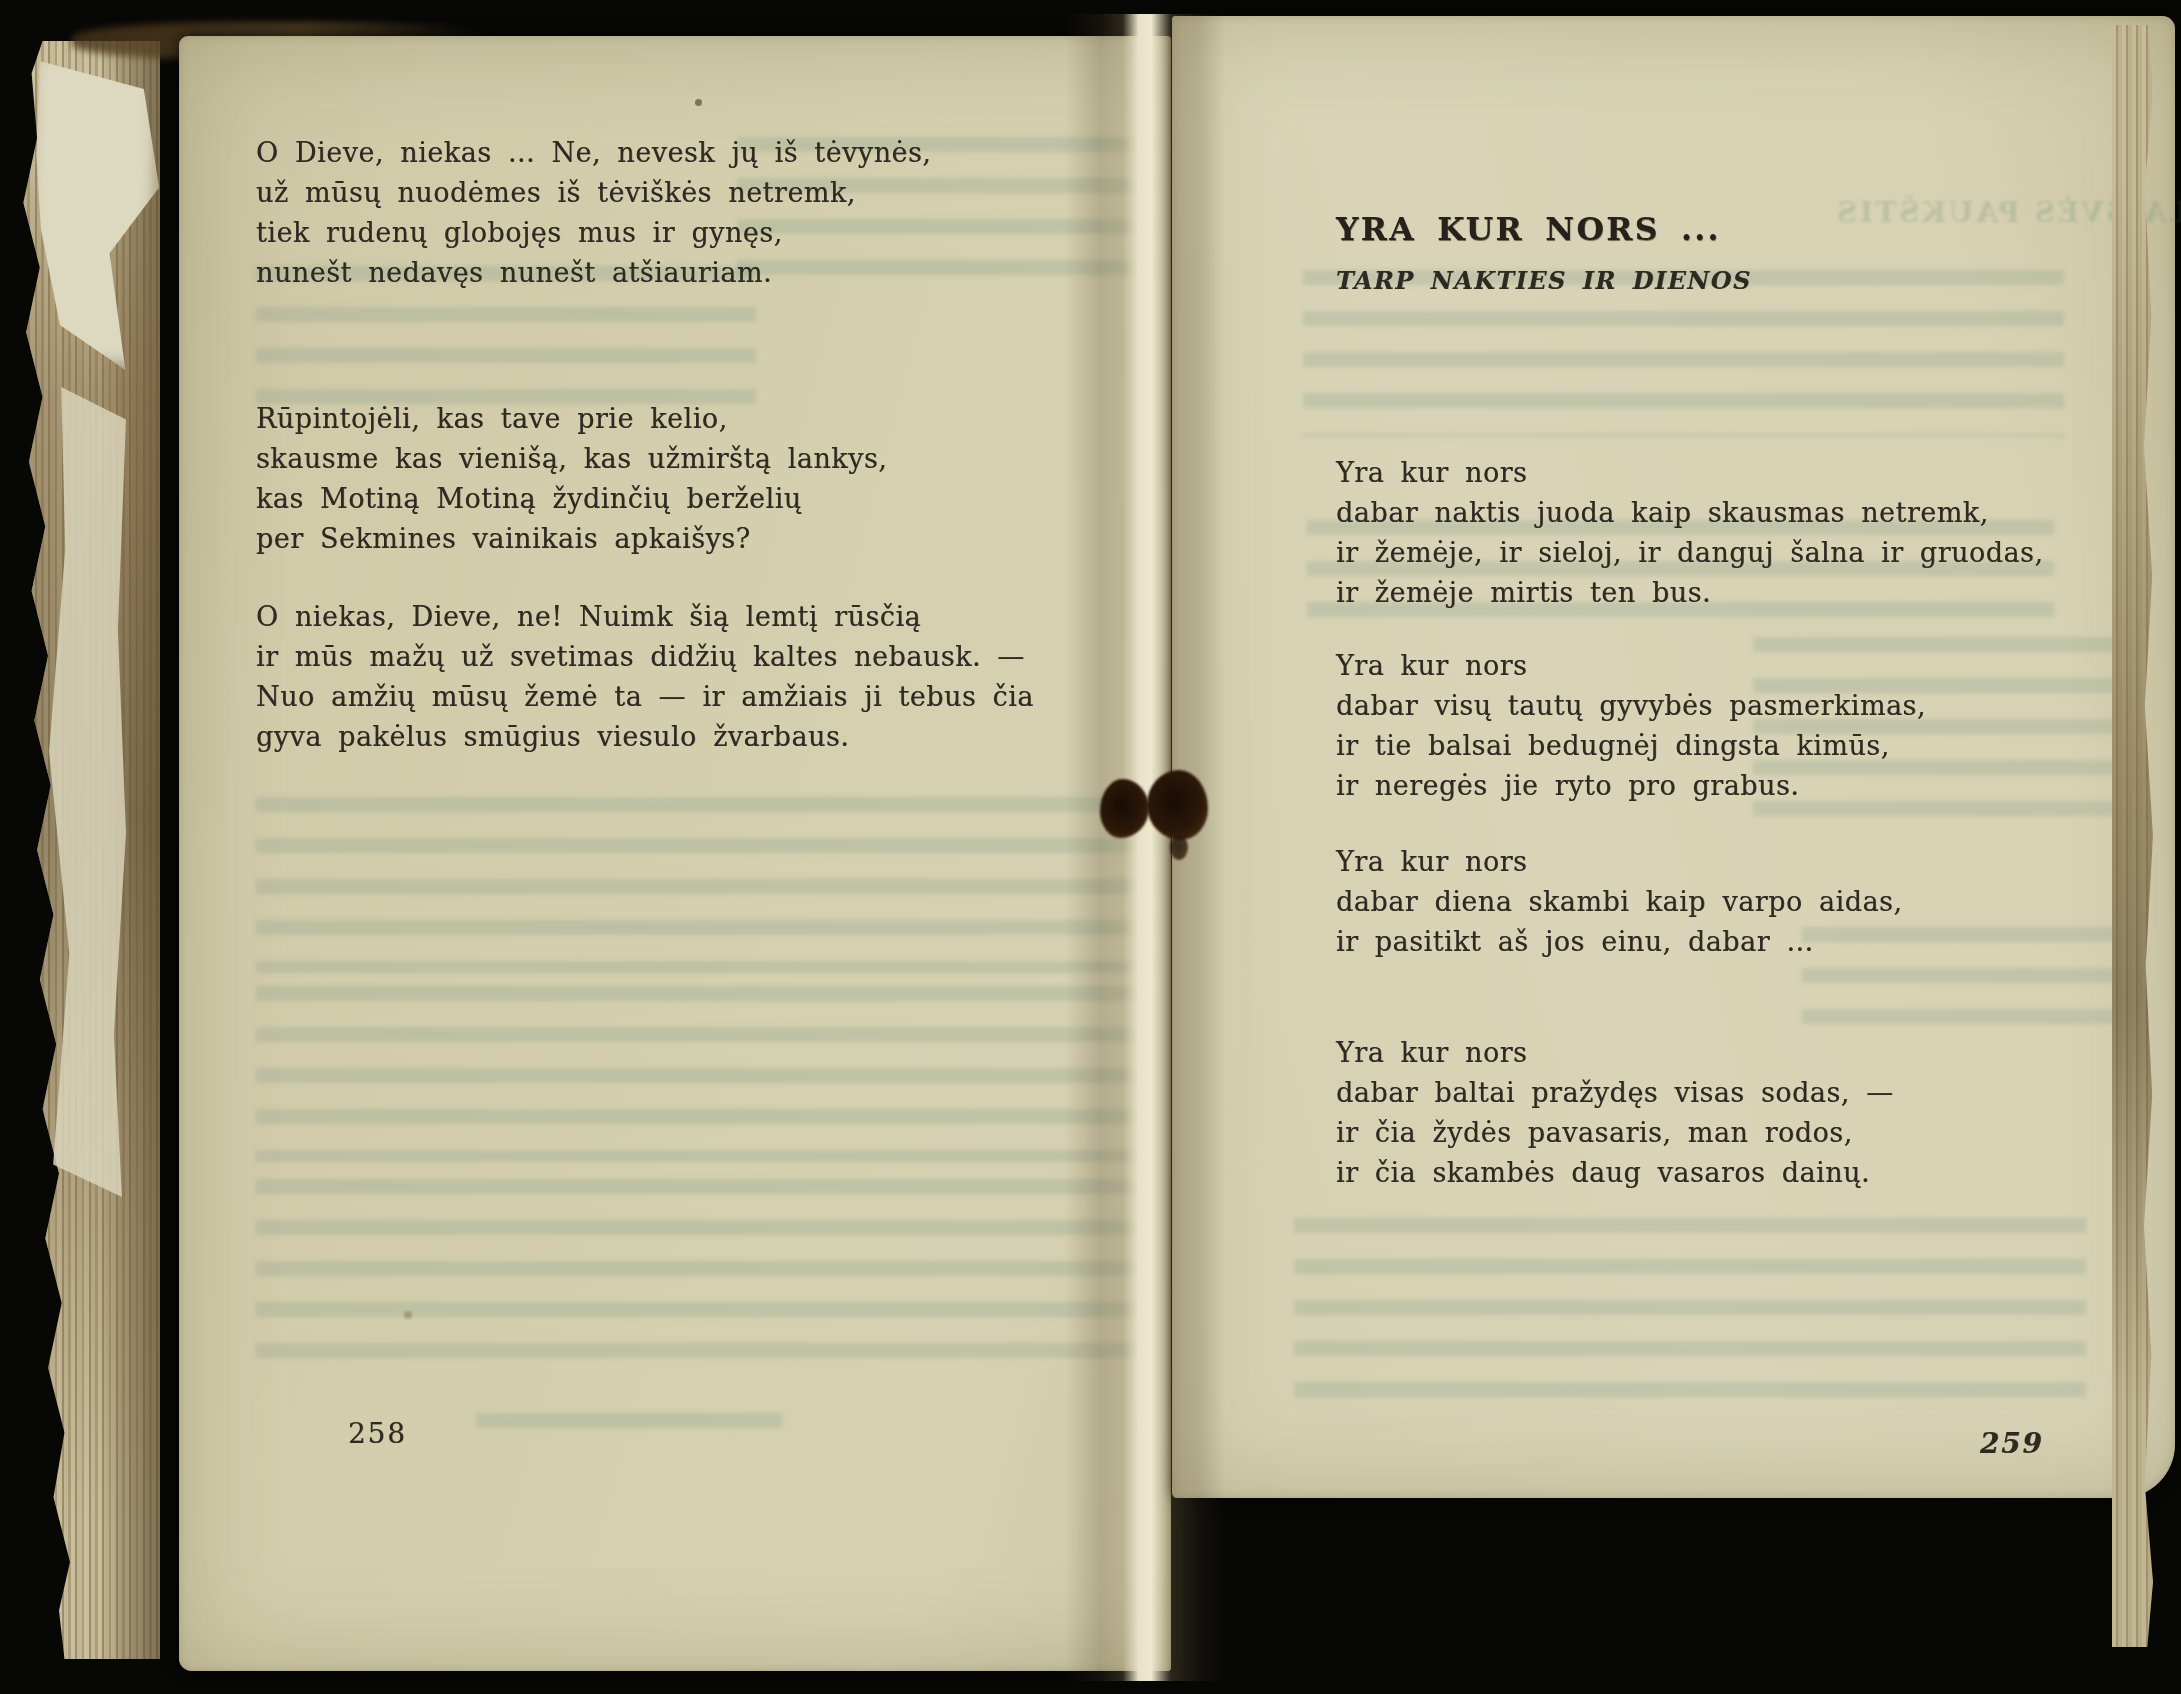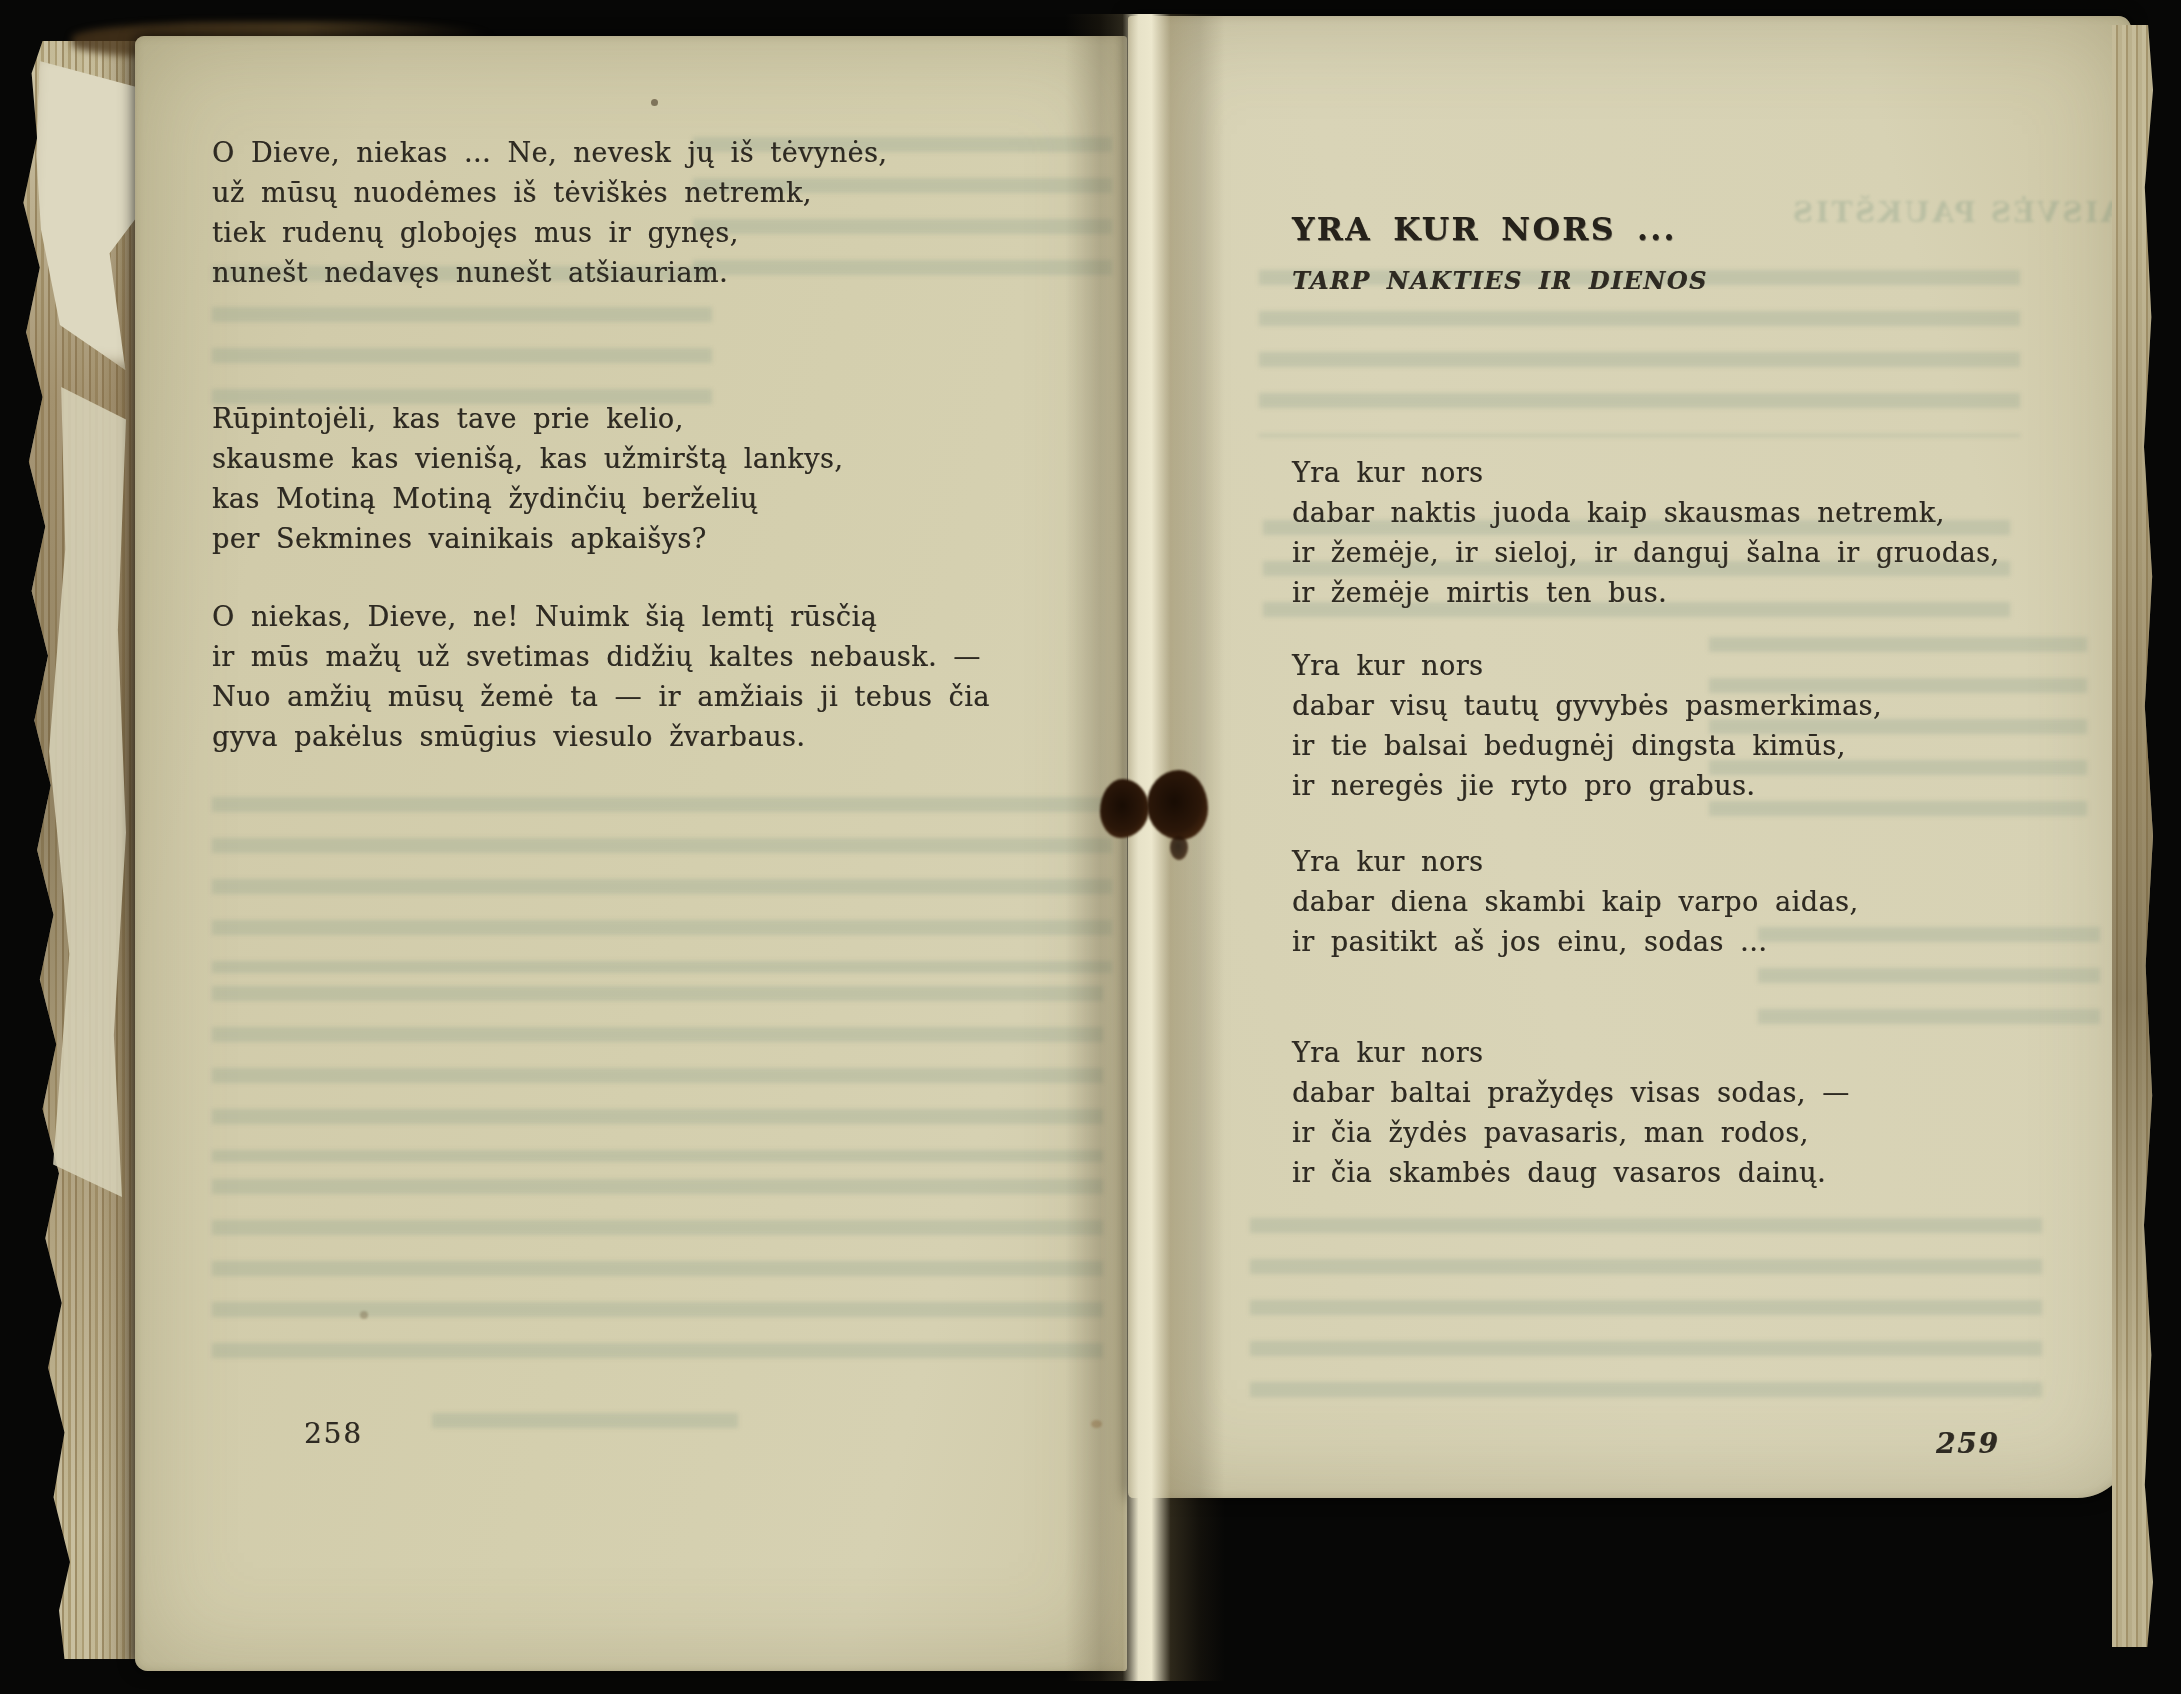--- a/index.html
+++ b/index.html
@@ -2,21 +2,21 @@
 <html style="font-size:14.4px"><head>
 <meta charset="utf-8">
 <style>
   html,body{margin:0;padding:0;background:#070706;}
   .canvas{position:relative;width:2182px;height:1695px;overflow:hidden;
           background:#070706;font-family:"DejaVu Serif","Liberation Serif",serif;}
 
   
   .page{position:absolute;border-radius:5.4px;
         box-shadow:inset 0 0 99px rgba(108,98,62,.30), inset 0 0 9px rgba(80,70,40,.22),
-                   0 0 16px rgba(0,0,0,.8);}
+                   0 0 16px rgba(0,0,0,.8);margin-left:44px;}
   .page-left{left:135px;top:36px;width:992px;height:1635px;
         background:linear-gradient(105deg,#c9c3a0 0%,#d1cbaa 18%,#d4cfae 55%,#d6d1b2 80%,#cfc9a8 100%);
         border-radius:9px 3.6px 3.6px 12.6px;}
   .page-right{left:1128px;top:16px;width:1003px;height:1482px;
         background:linear-gradient(255deg,#cdc6a4 0%,#d7d2b4 20%,#d9d4b7 60%,#d5d0b1 100%);
         border-radius:3.6px 12.6px 54px 5.4px;}
 
   
   .gutter{position:absolute;left:1065px;top:14.4px;width:160px;height:1667px;pointer-events:none;
         background:linear-gradient(90deg,
@@ -154,21 +154,21 @@
       </div>
       <div class="stanza rs2">
         <div class="line">Yra kur nors</div>
         <div class="line">dabar visų tautų gyvybės pasmerkimas,</div>
         <div class="line">ir tie balsai bedugnėj dingsta kimūs,</div>
         <div class="line">ir neregės jie ryto pro grabus.</div>
       </div>
       <div class="stanza rs3">
         <div class="line">Yra kur nors</div>
         <div class="line">dabar diena skambi kaip varpo aidas,</div>
-        <div class="line">ir pasitikt aš jos einu, sodas ...</div>
+        <div class="line">ir pasitikt aš jos einu, dabar ...</div>
       </div>
       <div class="stanza rs4">
         <div class="line">Yra kur nors</div>
         <div class="line">dabar baltai pražydęs visas sodas, —</div>
         <div class="line">ir čia žydės pavasaris, man rodos,</div>
         <div class="line">ir čia skambės daug vasaros dainų.</div>
       </div>
     </div>
 
     <div class="pagenum pagenum-right">259</div>

